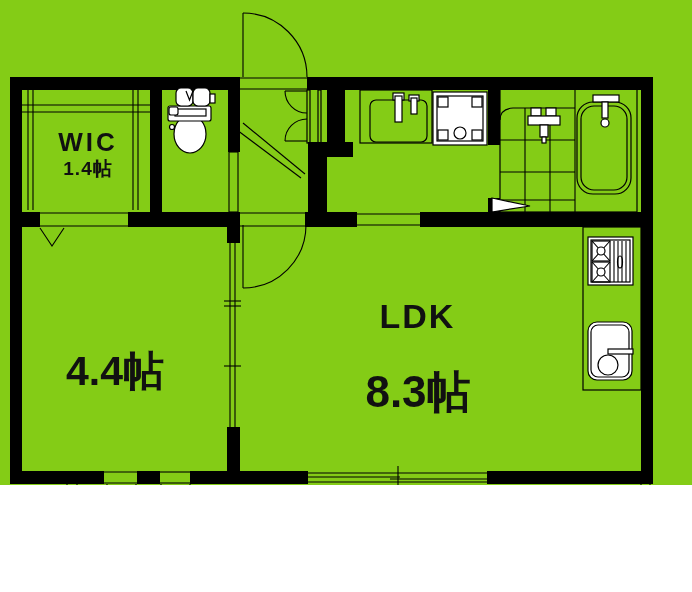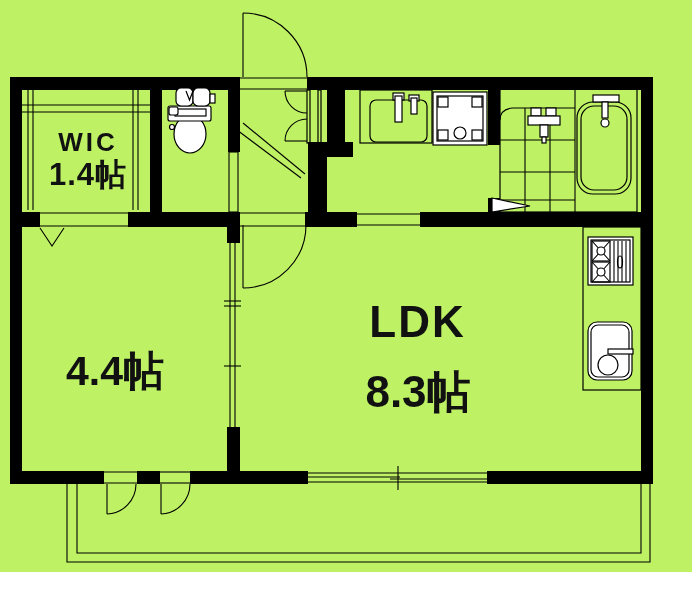--- a/index.html
+++ b/index.html
@@ -1,36 +1,36 @@
 <!DOCTYPE html>
 <html><head>
 <meta charset="utf-8">
 <style>
   html,body{margin:0;padding:0;background:#fff;}
   .plan{
     position:relative;
-    width:692px;height:572px;
-    background:#bef264;
+    width:692px;height:485px;
+    background:#84cc16;
     font-family:"Liberation Sans","DejaVu Sans",sans-serif;
     overflow:hidden;
   }
   .plan svg{position:absolute;left:0;top:0;}
   .room-label{
     position:absolute;
     color:#111;
     font-weight:bold;
     text-align:center;
     line-height:1.05;
     white-space:nowrap;
   }
   .lbl-wic      {left:24px;  top:129px; width:128px; font-size:26px; letter-spacing:3px;}
-  .lbl-wic-area {left:24px;  top:159px; width:128px; font-size:31px; letter-spacing:1px;}
+  .lbl-wic-area {left:24px;  top:159px; width:128px; font-size:19px; letter-spacing:1px;}
   .lbl-yoshitsu {left:35px;  top:301px; width:160px; font-size:41px; letter-spacing:4px;}
   .lbl-yoshitsu-area{left:30px; top:350px; width:170px; font-size:41px;}
-  .lbl-ldk      {left:330px; top:299px; width:175px; font-size:44px; letter-spacing:2px;}
+  .lbl-ldk      {left:330px; top:299px; width:175px; font-size:34px; letter-spacing:2px;}
   .lbl-ldk-area {left:318px; top:369px; width:200px; font-size:44px;}
   .wallsg rect{stroke:none;}
   .thin{stroke:#000;stroke-width:1.1;fill:none;}
   .fix {stroke:#000;stroke-width:1.2;fill:#fff;}
   .fixn{stroke:#000;stroke-width:1.2;fill:none;}
 </style>
 </head>
 <body>
 
 <div class="plan">

